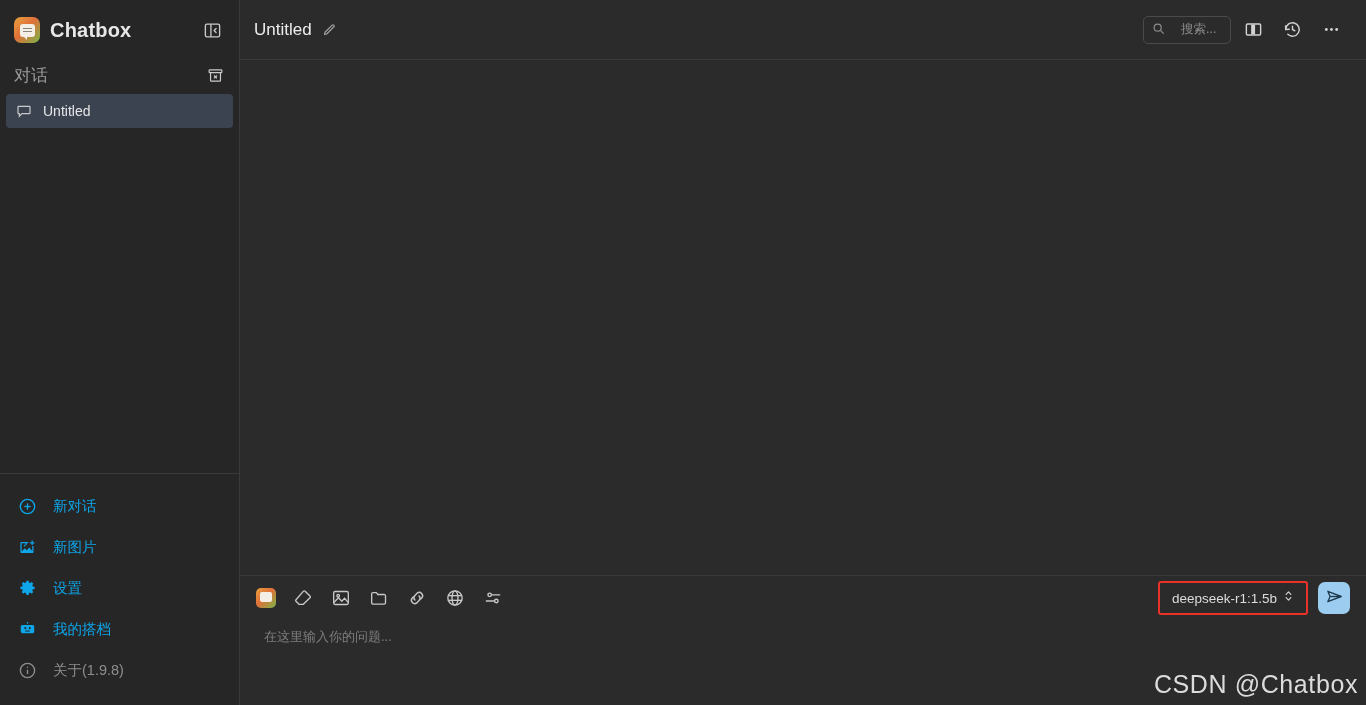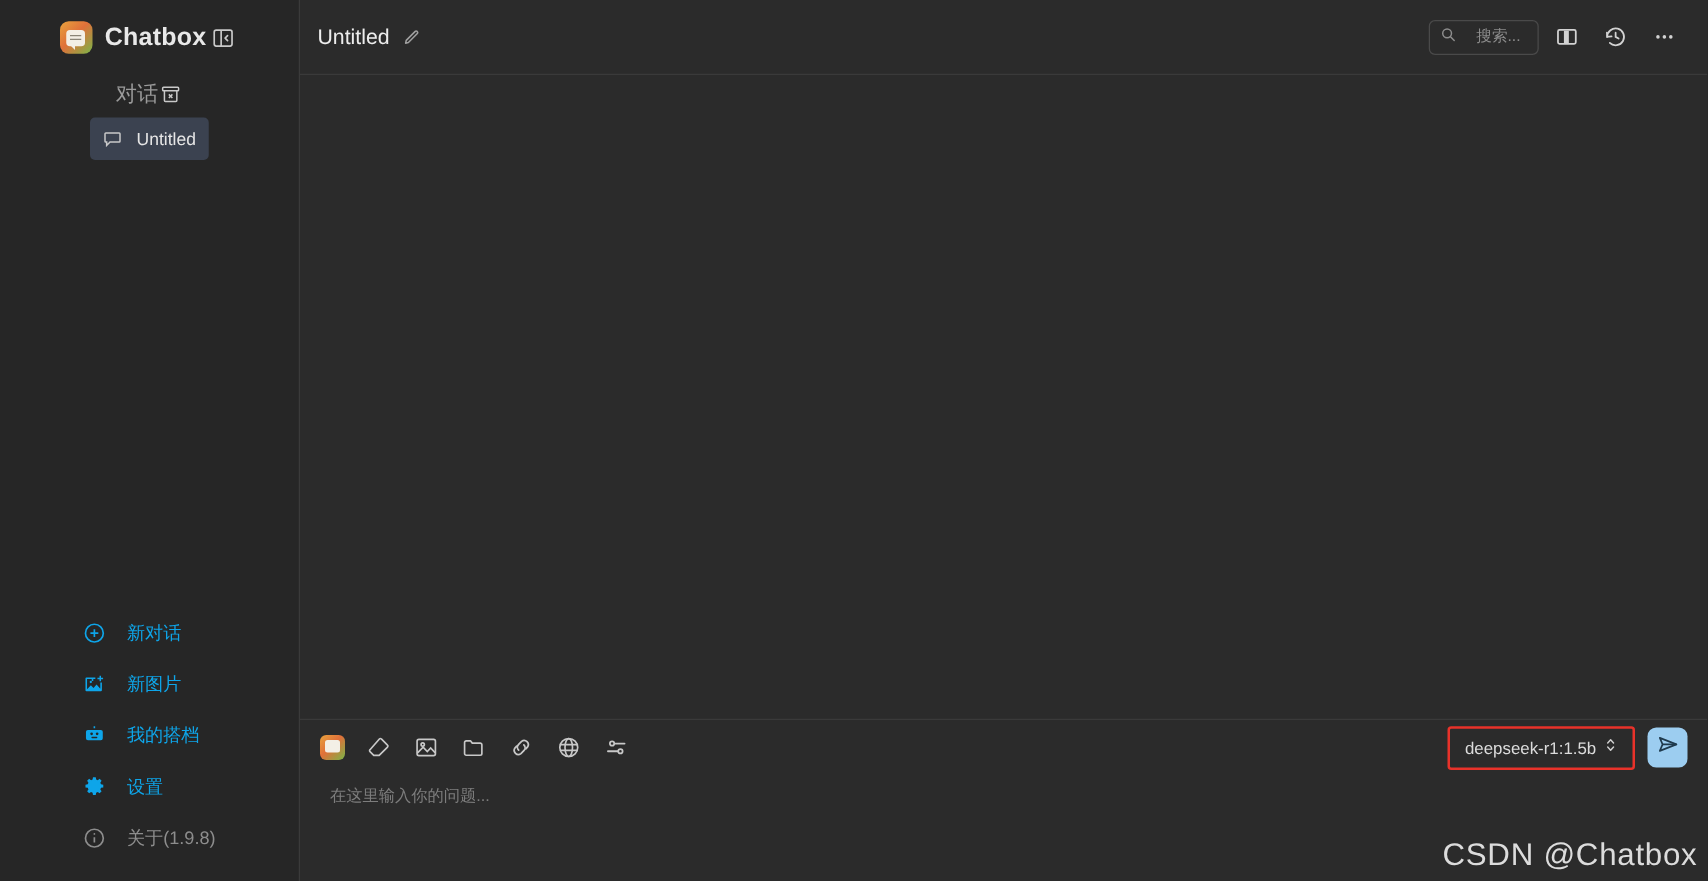--- a/index.html
+++ b/index.html
@@ -21,21 +21,20 @@
 
   
   #sidebar {
     width: 240px;
     height: 100%;
     background: #262626;
     border-right: 1px solid #3a3a3a;
     display: flex;
     flex-direction: column;
     flex-shrink: 0;
-    align-items: center;
   }
 
   .sidebar-header {
     height: 60px;
     display: flex;
     align-items: center;
     padding: 0 14px 0 14px;
     flex-shrink: 0;
   }
 
@@ -371,38 +370,38 @@
             <circle cx="8.4" cy="9.6" r="1.15"></circle>
             <path d="M17.2 3.2 h1.5 v2.1 h2.1 v1.5 h-2.1 v2.1 h-1.5 V6.8 h-2.1 V5.3 h2.1 z"></path>
           </svg>
         </span>
         <span class="menu-label">新图片</span>
       </div>
 
       <div class="menu-item">
         <span class="menu-icon">
           <svg width="19" height="19" viewBox="0 0 24 24" fill="currentColor">
+            <path d="M12 8.4 a3.6 3.6 0 1 0 0 7.2 a3.6 3.6 0 0 0 0 -7.2 z m0 2 a1.6 1.6 0 1 1 0 3.2 a1.6 1.6 0 0 1 0 -3.2 z"></path>
+            <path d="M10.6 2.2 h2.8 l0.4 2.3 l1.6 0.7 l1.9 -1.3 l2 2 l-1.3 1.9 l0.7 1.6 l2.3 0.4 v2.8 l-2.3 0.4 l-0.7 1.6 l1.3 1.9 l-2 2 l-1.9 -1.3 l-1.6 0.7 l-0.4 2.3 h-2.8 l-0.4 -2.3 l-1.6 -0.7 l-1.9 1.3 l-2 -2 l1.3 -1.9 l-0.7 -1.6 l-2.3 -0.4 v-2.8 l2.3 -0.4 l0.7 -1.6 l-1.3 -1.9 l2 -2 l1.9 1.3 l1.6 -0.7 z"></path>
+          </svg>
+        </span>
+        <span class="menu-label">设置</span>
+      </div>
+
+      <div class="menu-item">
+        <span class="menu-icon">
+          <svg width="19" height="19" viewBox="0 0 24 24" fill="currentColor">
             <path d="M11.2 2.5 h1.6 v2.1 h-1.6 z"></path>
             <path d="M5.5 6.2 h13 a2 2 0 0 1 2 2 v6.4 a2 2 0 0 1 -2 2 h-13 a2 2 0 0 1 -2 -2 V8.2 a2 2 0 0 1 2 -2 z"></path>
             <circle cx="9.2" cy="10.2" r="1.35" fill="#262626"></circle>
             <circle cx="14.8" cy="10.2" r="1.35" fill="#262626"></circle>
             <rect x="9" y="13.2" width="6" height="1.4" rx="0.7" fill="#262626"></rect>
           </svg>
         </span>
         <span class="menu-label">我的搭档</span>
-      </div>
-
-      <div class="menu-item">
-        <span class="menu-icon">
-          <svg width="19" height="19" viewBox="0 0 24 24" fill="currentColor">
-            <path d="M12 8.4 a3.6 3.6 0 1 0 0 7.2 a3.6 3.6 0 0 0 0 -7.2 z m0 2 a1.6 1.6 0 1 1 0 3.2 a1.6 1.6 0 0 1 0 -3.2 z"></path>
-            <path d="M10.6 2.2 h2.8 l0.4 2.3 l1.6 0.7 l1.9 -1.3 l2 2 l-1.3 1.9 l0.7 1.6 l2.3 0.4 v2.8 l-2.3 0.4 l-0.7 1.6 l1.3 1.9 l-2 2 l-1.9 -1.3 l-1.6 0.7 l-0.4 2.3 h-2.8 l-0.4 -2.3 l-1.6 -0.7 l-1.9 1.3 l-2 -2 l1.3 -1.9 l-0.7 -1.6 l-2.3 -0.4 v-2.8 l2.3 -0.4 l0.7 -1.6 l-1.3 -1.9 l2 -2 l1.9 1.3 l1.6 -0.7 z"></path>
-          </svg>
-        </span>
-        <span class="menu-label">设置</span>
       </div>
 
       <div class="menu-item muted">
         <span class="menu-icon">
           <svg width="19" height="19" viewBox="0 0 24 24" fill="none" stroke="currentColor" stroke-width="1.7">
             <circle cx="12" cy="12" r="9"></circle>
             <line x1="12" y1="11" x2="12" y2="16.5"></line>
             <circle cx="12" cy="7.8" r="0.9" fill="currentColor" stroke="none"></circle>
           </svg>
         </span>

